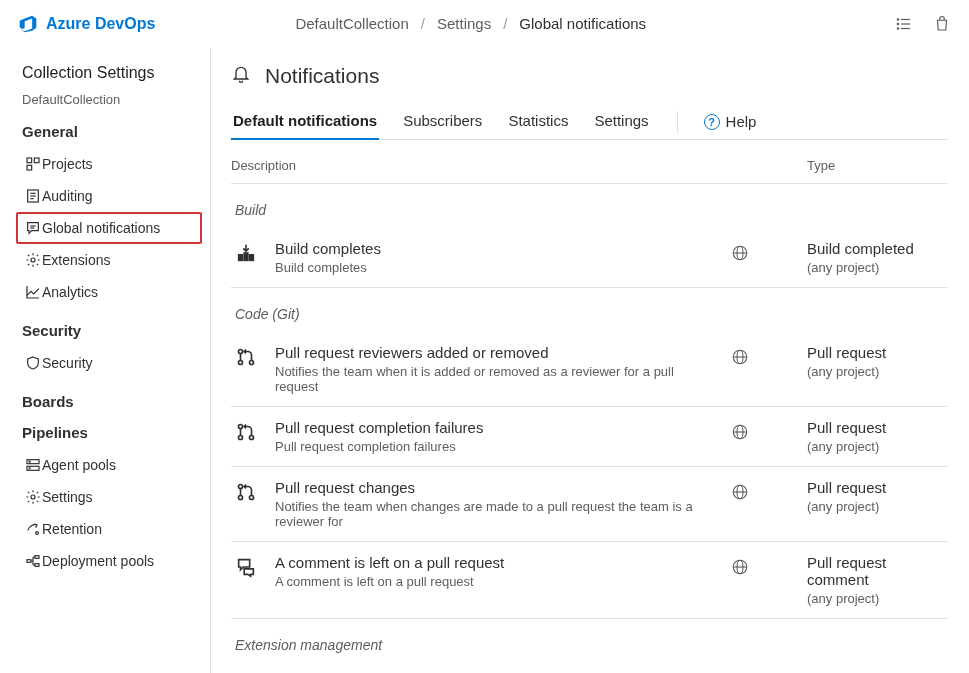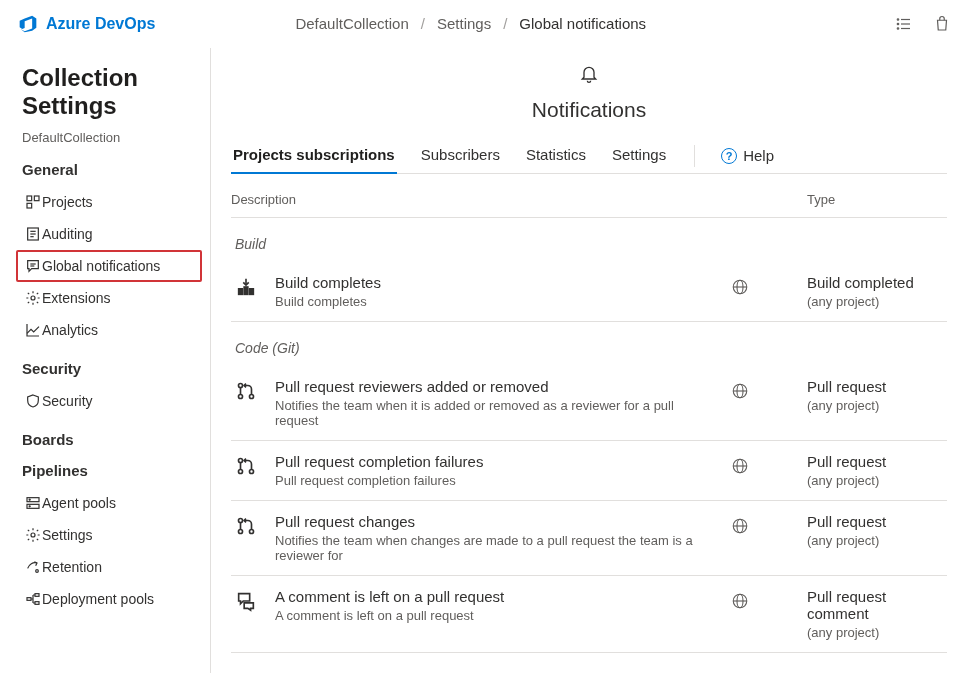--- a/index.html
+++ b/index.html
@@ -48,22 +48,22 @@
   .layout {
     display: flex;
     height: calc(100% - 48px);
   }
   .sidebar {
     width: 210px;
     padding: 12px 8px 12px 16px;
     overflow-y: auto;
   }
   .sidebar h1 {
-    font-size: 24px;
-    font-weight: 700;
+    font-size: 16px;
+    font-weight: 400;
     margin: 4px 0 10px 6px;
     color: #201f1e;
   }
   .sidebar .subhead {
     font-size: 13px;
     color: #605e5c;
     margin: 0 0 16px 6px;
   }
   .group-label {
     font-size: 15px;
@@ -94,24 +94,22 @@
     color: #323130;
   }
   .main {
     flex: 1;
     border-left: 1px solid #e1dfdd;
     padding: 16px 22px 0 20px;
     overflow-y: auto;
   }
   .page-title {
     display: flex;
-    align-items: center;
     gap: 14px;
     margin-bottom: 16px;
-    flex-direction: column;
   }
   .page-title h2 {
     font-size: 21px;
     font-weight: 400;
     color: #323130;
   }
   .tabs {
     display: flex;
     align-items: center;
     gap: 22px;
@@ -368,21 +366,21 @@
       <span>
         <svg width="20" height="20" viewBox="0 0 24 24" fill="none" stroke="#323130" stroke-width="1.6">
             <path d="M6 16V10a6 6 0 0 1 12 0v6l2 2H4l2-2z"></path>
             <path d="M10 20a2 2 0 0 0 4 0"></path>
           </svg>
       </span>
       <h2>Notifications</h2>
     </div>
 
     <div class="tabs">
-      <div class="tab active">Projects subscriptions</div>
+      <div class="tab active">Default notifications</div>
       <div class="tab">Subscribers</div>
       <div class="tab">Statistics</div>
       <div class="tab">Settings</div>
       <div class="tab-divider"></div>
       <div class="help-link">
         <span class="help-icon">?</span>
         <span>Help</span>
       </div>
     </div>
 

